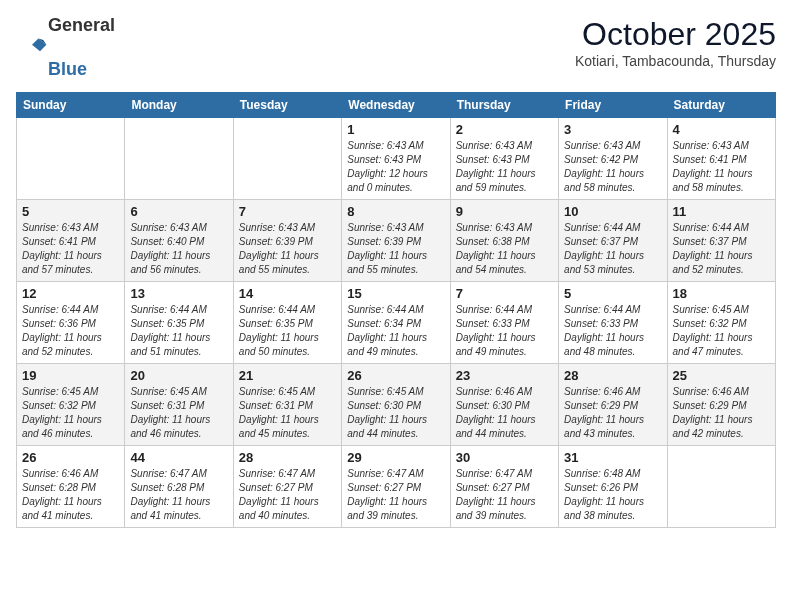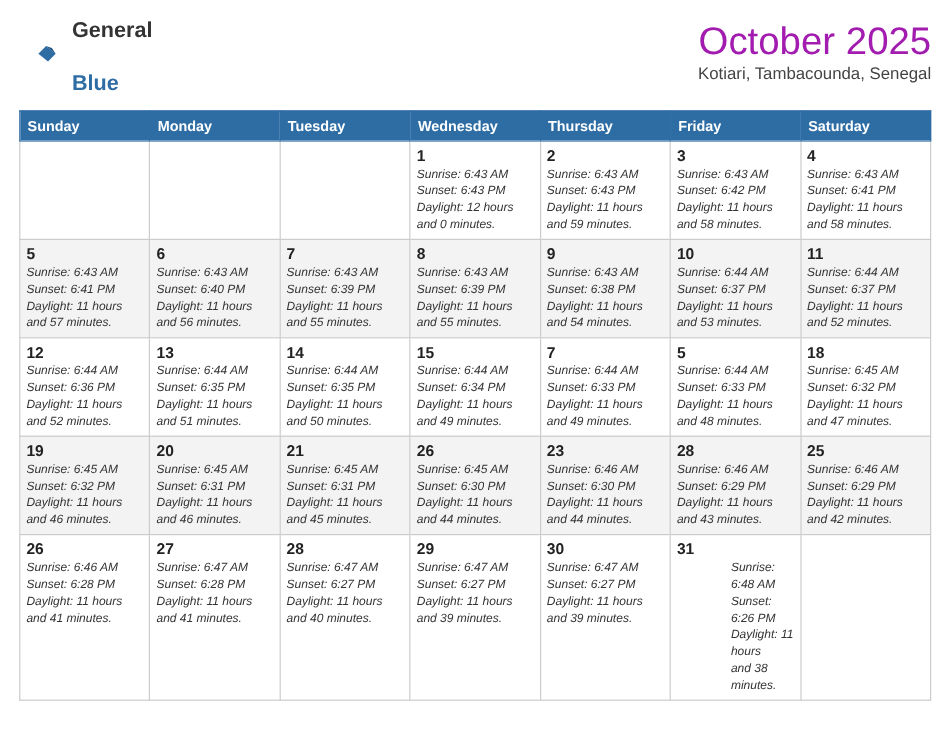--- a/index.html
+++ b/index.html
@@ -12,40 +12,40 @@
     }
     .header {
       display: flex;
       align-items: flex-start;
       justify-content: space-between;
       margin-bottom: 12px;
     }
     .logo {
       display: flex;
       align-items: center;
-      gap: 12px;
+      gap: 0;
     }
     .logo-text {
       font-size: 18px;
       font-weight: bold;
       line-height: 1.1;
     }
     .logo-general { color: #333; }
     .logo-blue { color: #2e6da4; margin-top: 24px; }
     .logo-icon {
       width: 32px;
       height: 32px;
     }
     .title-block {
       text-align: right;
     }
     .month-title {
       font-size: 32px;
       font-weight: normal;
-      color: #a21caf;
+      color: #0f172a;
     }
     .subtitle {
       font-size: 14px;
       color: #444;
     }
     .calendar {
       width: 100%;
       border-collapse: collapse;
       font-size: 11px;
     }
@@ -96,21 +96,21 @@
       <polygon points="28,8 38,16 30,24 20,16" fill="#2e6da4"></polygon>
       <polygon points="28,8 38,16 34,10" fill="#1a4f80"></polygon>
     </svg>
     <div class="logo-text">
       <div class="logo-general">General</div>
       <div class="logo-blue">Blue</div>
     </div>
   </div>
   <div class="title-block">
     <div class="month-title">October 2025</div>
-    <div class="subtitle">Kotiari, Tambacounda, Senegal</div>
+    <div class="subtitle">Kotiari, Tambacounda, Thursday</div>
   </div>
 </div>
 
 <table class="calendar">
   <thead>
     <tr>
     <th>Sunday</th>
         <th>Monday</th>
         <th>Tuesday</th>
         <th>Wednesday</th>
@@ -308,21 +308,21 @@
       </tr>
       <tr class="row-normal">
         <td>
           <div class="day-number">26</div>
           <div class="day-info" style="white-space: pre-line;">Sunrise: 6:46 AM
 Sunset: 6:28 PM
 Daylight: 11 hours
 and 41 minutes.</div>
         </td>
         <td>
-          <div class="day-number">27</div>
+          <div class="day-number">44</div>
           <div class="day-info" style="white-space: pre-line;">Sunrise: 6:47 AM
 Sunset: 6:28 PM
 Daylight: 11 hours
 and 41 minutes.</div>
         </td>
         <td>
           <div class="day-number">28</div>
           <div class="day-info" style="white-space: pre-line;">Sunrise: 6:47 AM
 Sunset: 6:27 PM
 Daylight: 11 hours
@@ -337,21 +337,21 @@
         </td>
         <td>
           <div class="day-number">30</div>
           <div class="day-info" style="white-space: pre-line;">Sunrise: 6:47 AM
 Sunset: 6:27 PM
 Daylight: 11 hours
 and 39 minutes.</div>
         </td>
         <td>
           <div class="day-number">31</div>
-          <div class="day-info" style="white-space: pre-line; margin-left: 45px;">Sunrise: 6:48 AM
+          <div class="day-info" style="white-space: pre-line;">Sunrise: 6:48 AM
 Sunset: 6:26 PM
 Daylight: 11 hours
 and 38 minutes.</div>
         </td>
         <td class="empty-cell"></td>
       </tr>
     </tbody>
 </table>
 
 </body></html>

